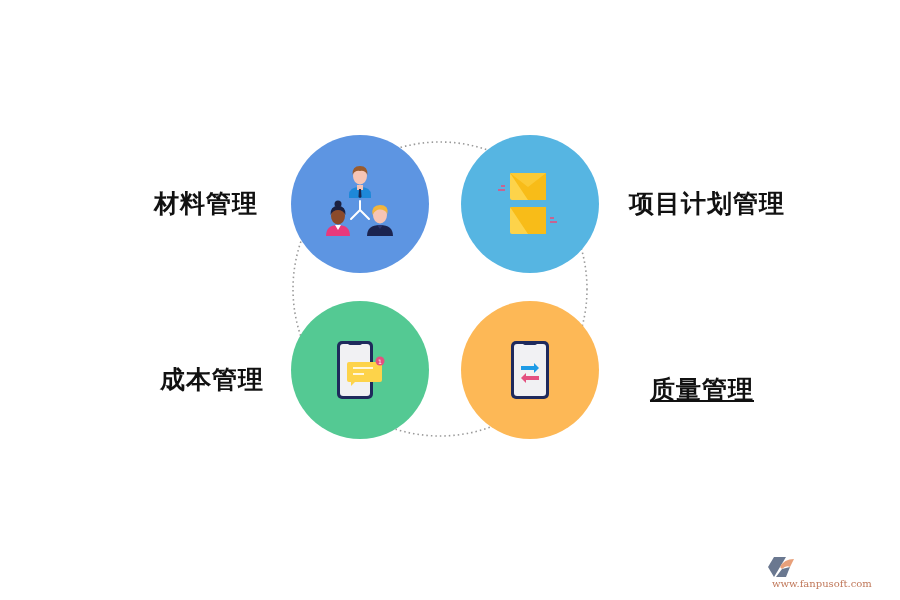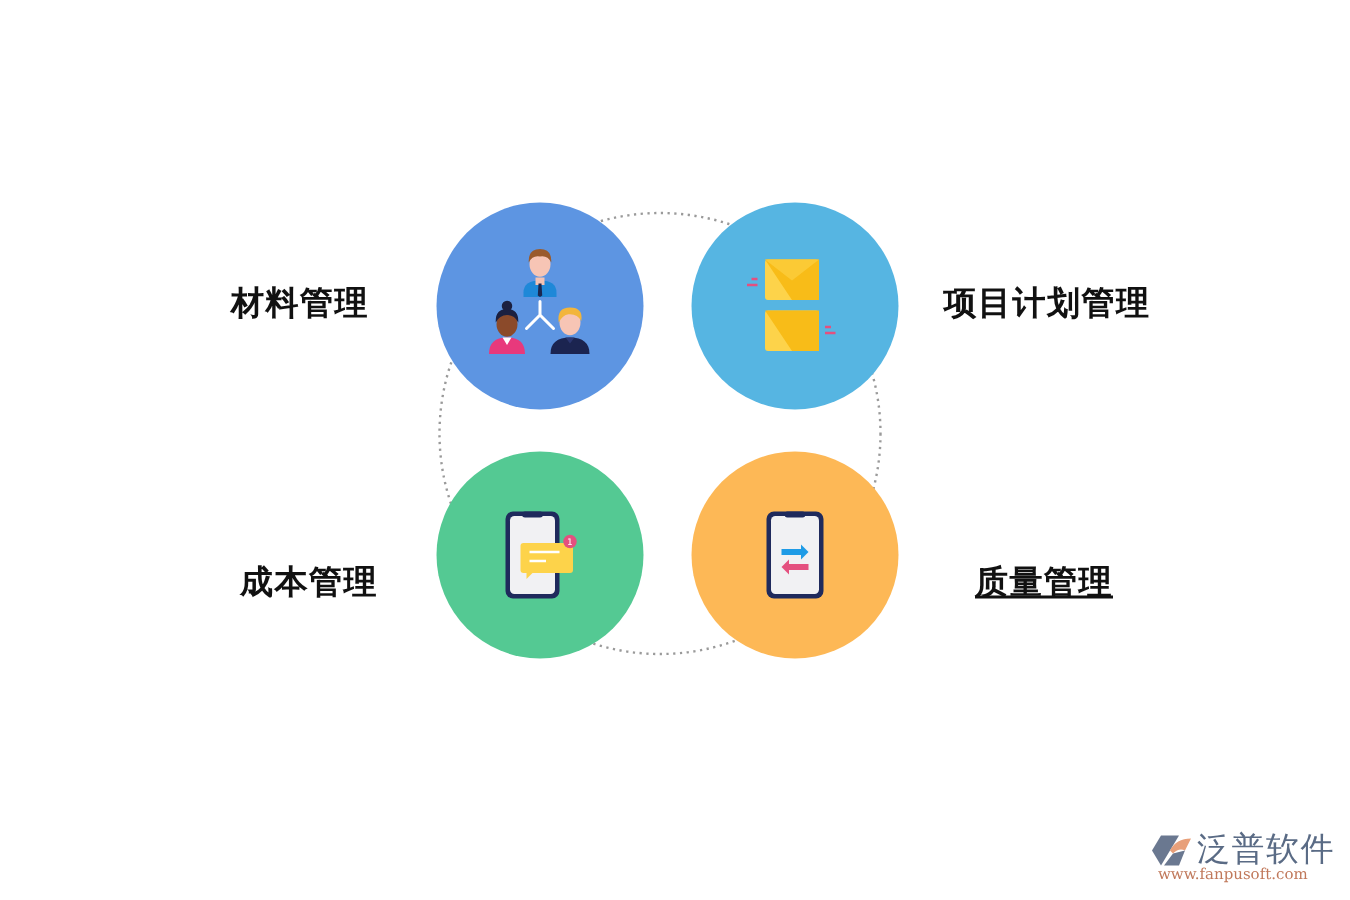--- a/index.html
+++ b/index.html
@@ -1,21 +1,21 @@
 <!DOCTYPE html>
 <html><head>
 <meta charset="utf-8">
 <style>
   html, body { margin:0; padding:0; }
   body { width:900px; height:600px; background:#ffffff; position:relative; overflow:hidden;
          font-family:"DejaVu Sans", "Liberation Sans", sans-serif; }
   .ring { position:absolute; left:0; top:0; }
   .node { position:absolute; width:138px; height:138px; border-radius:50%; }
   .node svg { position:absolute; left:0; top:0; }
-  .label { position:absolute; font-size:22px; font-weight:bold; color:#111111; white-space:nowrap; letter-spacing:1px; }
+  .label { position:absolute; font-size:25px; font-weight:bold; color:#111111; white-space:nowrap; letter-spacing:1px; }
   .logo { position:absolute; left:768px; top:553px; width:128px; height:42px; }
   .logo-cn { position:absolute; left:30px; top:-2px; font-size:22px; color:#5a6b85; letter-spacing:1px; }
   .logo-url { position:absolute; left:4px; top:25px; font-family:"DejaVu Serif", "Liberation Serif", serif; font-size:10px; color:#c0785a; }
 </style>
 </head>
 <body>
 
 <svg class="ring" width="900" height="600">
   <circle cx="440" cy="289" r="147" fill="none" stroke="#9a9a9a" stroke-width="1.6" stroke-dasharray="1.5 3"></circle>
 </svg>
@@ -68,36 +68,35 @@
     <rect x="49" y="43" width="30" height="52" rx="3" fill="#f1f1f3"></rect>
     <rect x="57" y="40" width="14" height="4" rx="2" fill="#1f2a5c"></rect>
     <rect x="56" y="61" width="35" height="20" rx="2" fill="#fdd34a"></rect>
     <polygon points="60,81 64,81 60,85" fill="#fdd34a"></polygon>
     <line x1="62" y1="67" x2="82" y2="67" stroke="#ffffff" stroke-width="1.6"></line>
     <line x1="62" y1="73" x2="73" y2="73" stroke="#ffffff" stroke-width="1.6"></line>
     <circle cx="89" cy="60" r="4.5" fill="#e4507f"></circle>
     <text x="89" y="62.5" font-size="6" fill="#ffffff" text-anchor="middle" font-family="DejaVu Sans, sans-serif">1</text>
   </svg>
 </div>
-<div class="label" style="left:160px;top:373px;">成本管理</div>
+<div class="label" style="left:160px;top:363px;">成本管理</div>
 
 <div class="node" style="left:461px;top:301px;background:#fdb856;">
   <svg width="138" height="138">
     <rect x="50" y="40" width="38" height="58" rx="5" fill="#1f2a5c"></rect>
     <rect x="53" y="43" width="32" height="52" rx="3" fill="#f1f1f3"></rect>
     <rect x="62" y="40" width="14" height="4" rx="2" fill="#1f2a5c"></rect>
     <rect x="60" y="65" width="13" height="4" fill="#1e9be6"></rect>
     <polygon points="73,62 78,67 73,72" fill="#1e9be6"></polygon>
     <rect x="65" y="75" width="13" height="4" fill="#e4507f"></rect>
     <polygon points="65,72 60,77 65,82" fill="#e4507f"></polygon>
   </svg>
 </div>
 <div class="label" style="left:650px;top:373px;text-decoration:underline;">质量管理</div>
 
 <div class="logo">
   <svg width="28" height="24" style="position:absolute;left:0;top:2px;">
     <polygon points="6,2 18,2 12,12 6,22 0,12" fill="#6a7890"></polygon>
     <path d="M12 12 Q16 4 26 4 L22 12 Q18 10 14 14 Z" fill="#e8a07a"></path>
     <polygon points="14,14 22,12 18,22 8,22" fill="#6a7890"></polygon>
   </svg>
-  <span class="logo-cn">泛普软件</span>
   <span class="logo-url">www.fanpusoft.com</span>
 </div>
 
 </body></html>

